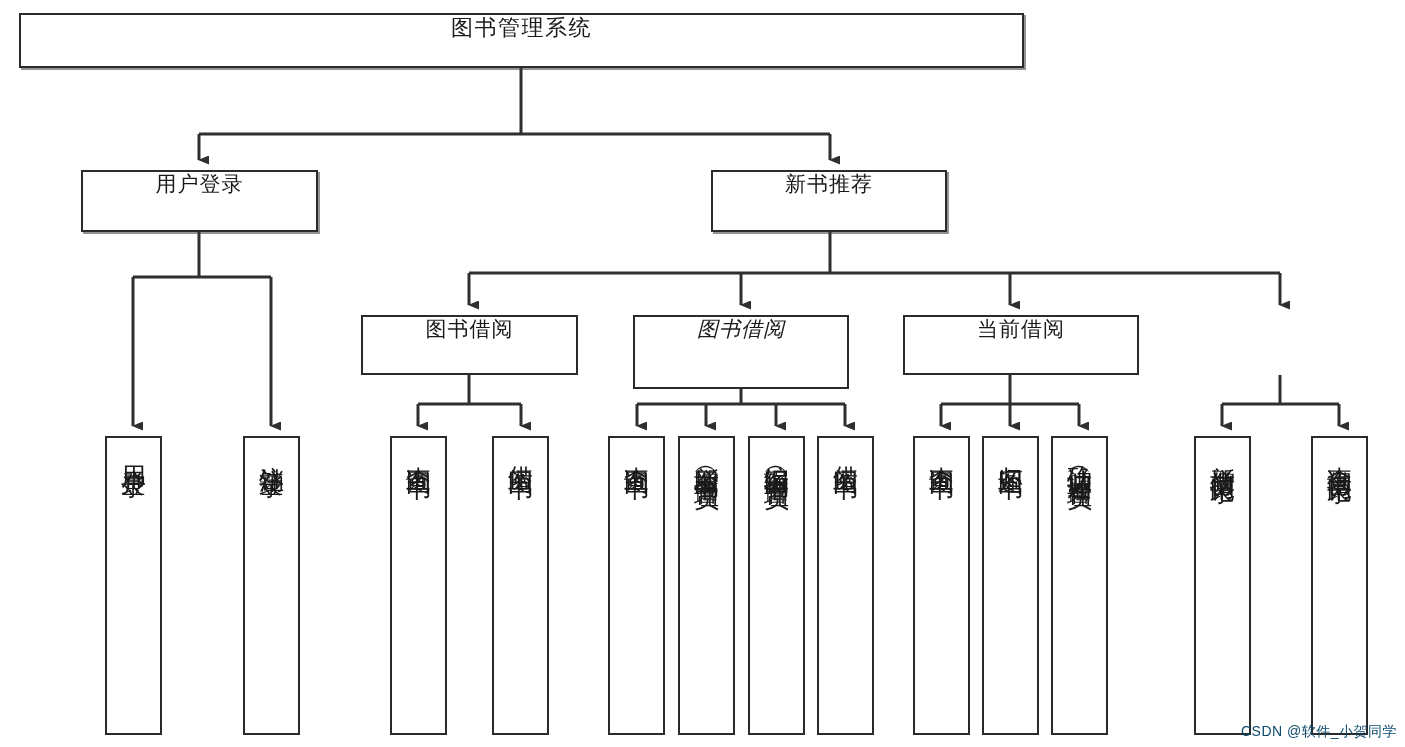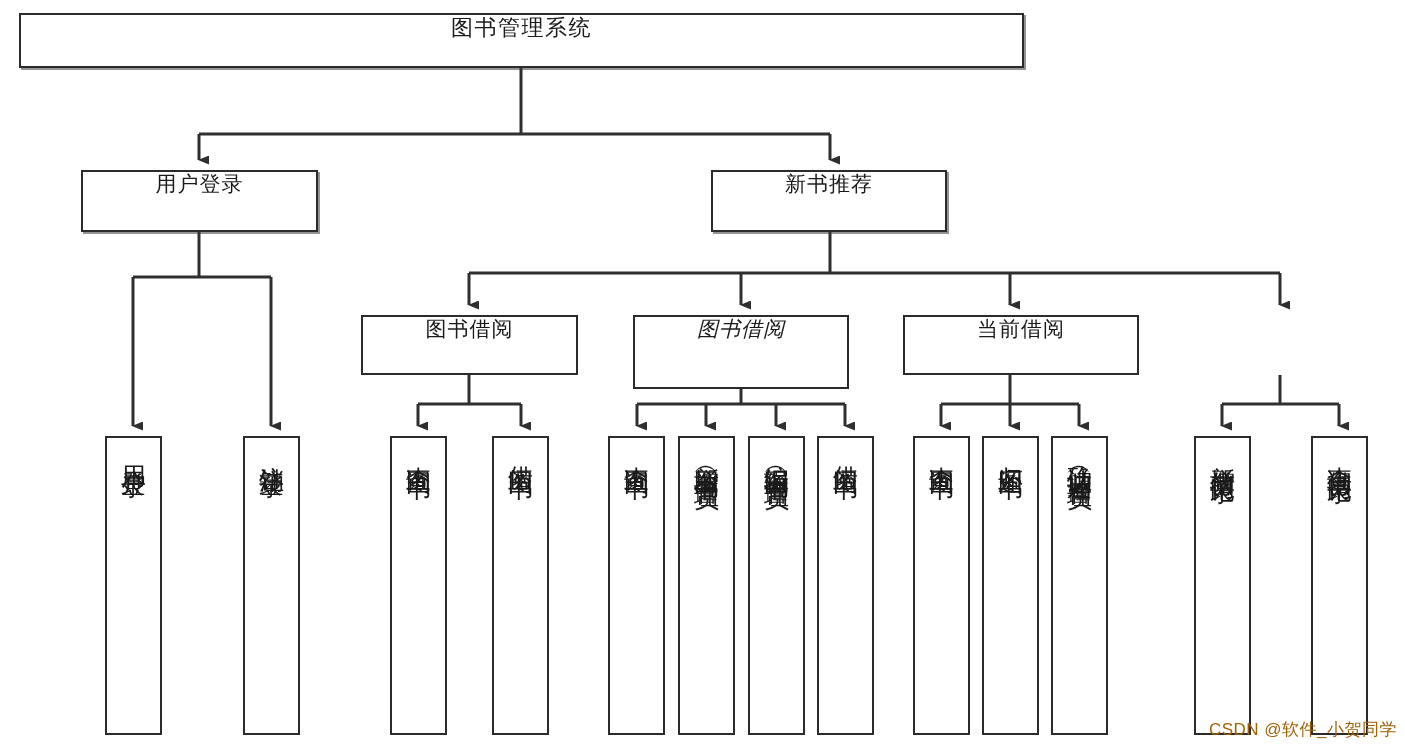--- a/index.html
+++ b/index.html
@@ -15,21 +15,21 @@
 
   
   .h .lbl{font-size:21px;letter-spacing:1px;}
   .root .lbl{font-size:22px;letter-spacing:1.5px;}
 
   
   .v{padding:8px 2px;align-items:flex-start;justify-content:center;}
   .v .lbl{writing-mode:vertical-rl;text-orientation:upright;font-size:25px;
           line-height:1.0;letter-spacing:3px;text-align:start;}
 
-  #watermark{position:absolute;right:8px;bottom:6px;font-size:17px;color:#a16207;
+  #watermark{position:absolute;right:8px;bottom:6px;font-size:14px;color:#0c4a6e;
              letter-spacing:.5px;z-index:5;white-space:nowrap;}
 </style>
 </head>
 <body>
 
 <div id="stage">
 
   <svg id="wires" viewBox="0 0 1405 747">
     <defs>
       <marker id="arw" markerWidth="9" markerHeight="11" refX="4.5" refY="10" orient="auto" markerUnits="userSpaceOnUse">

